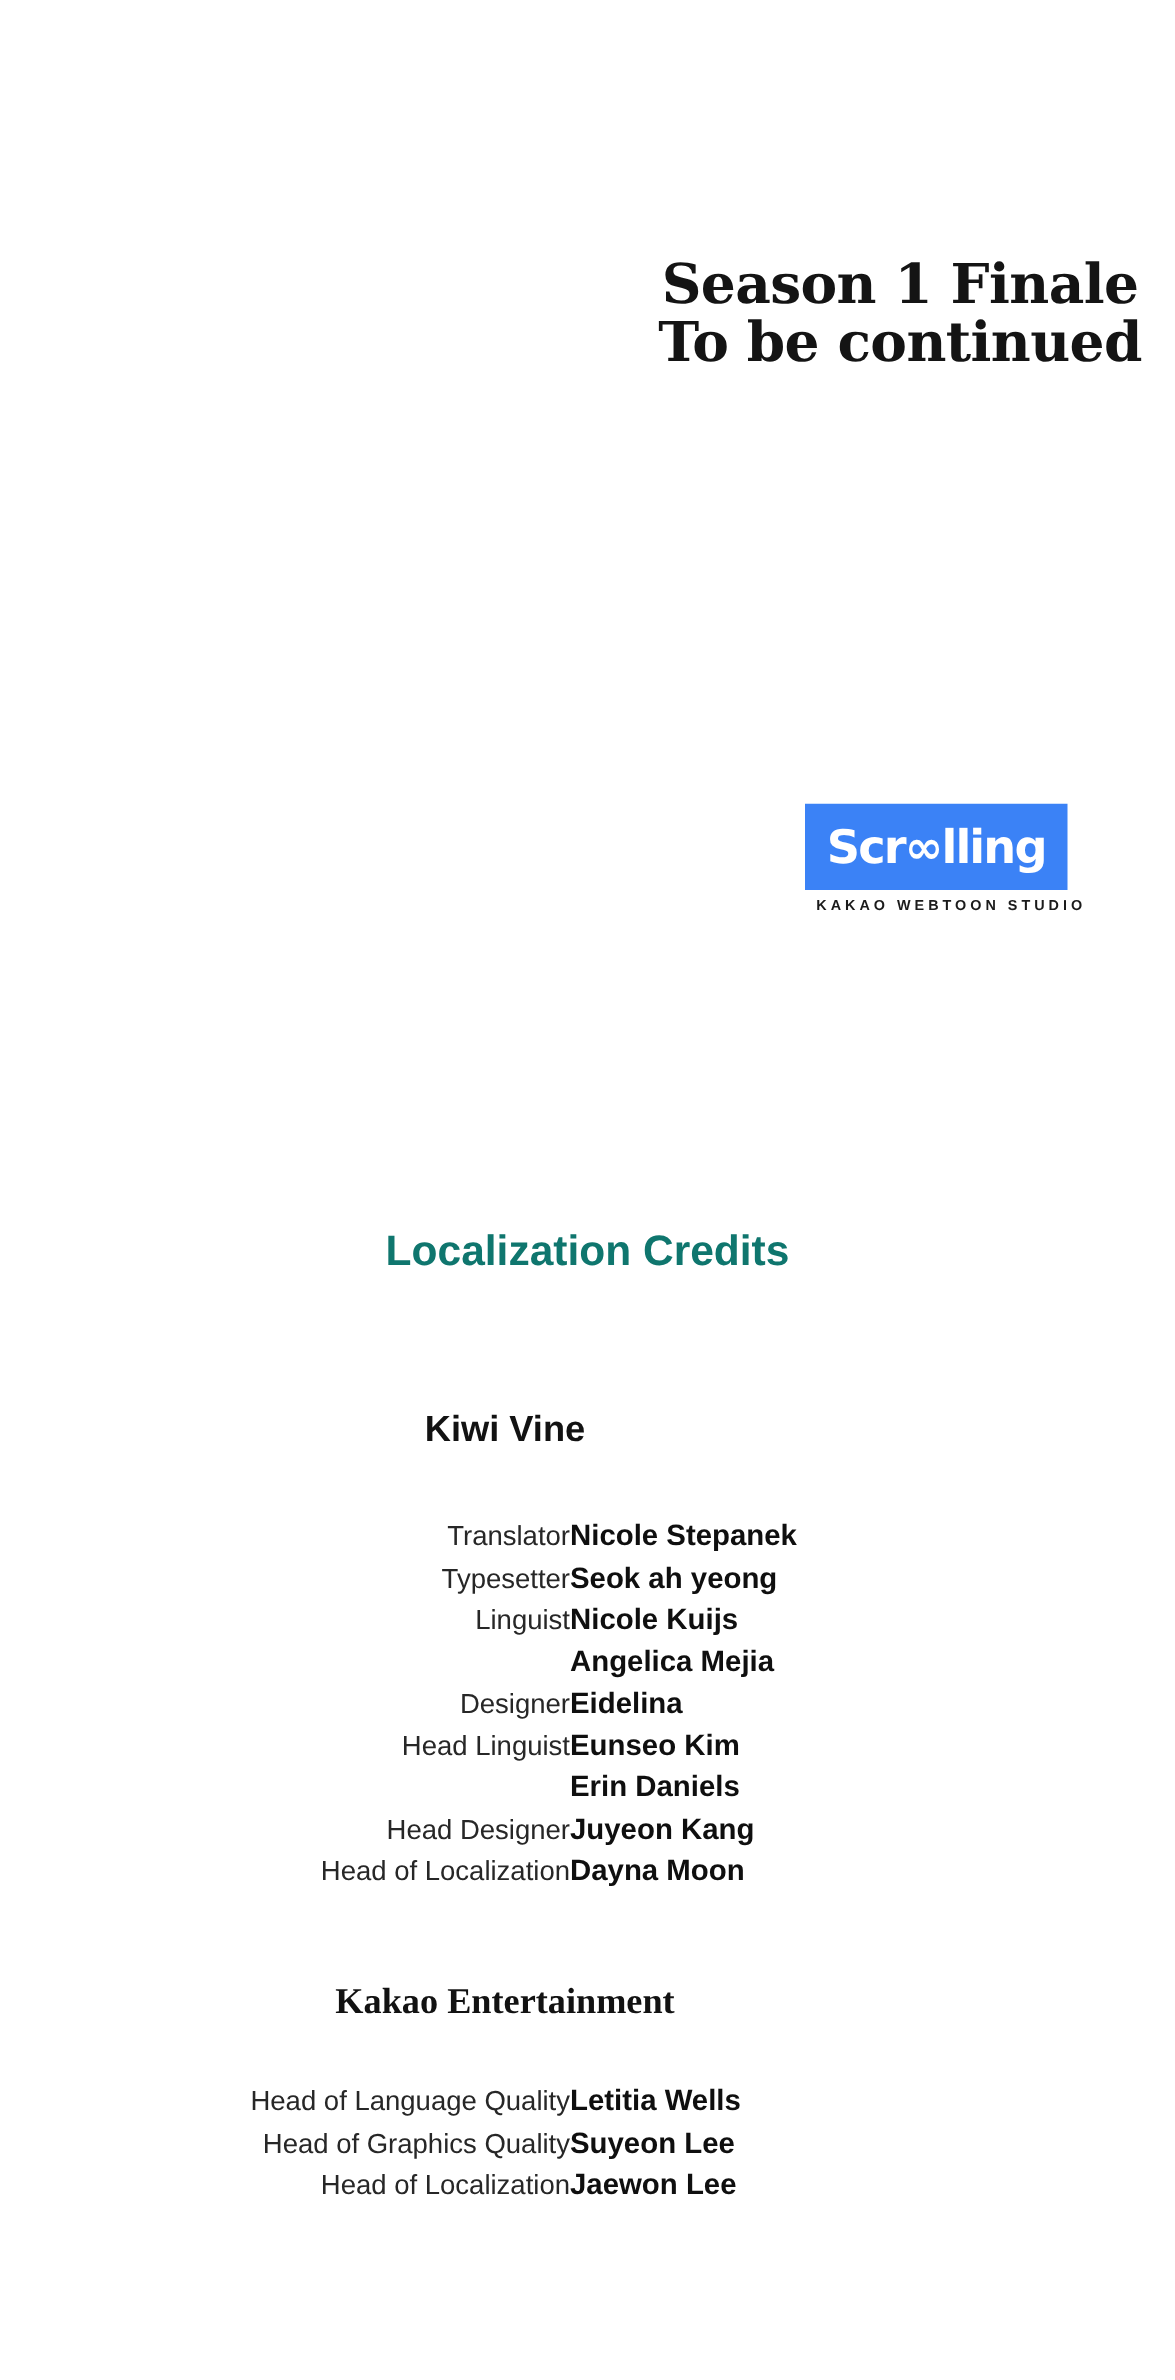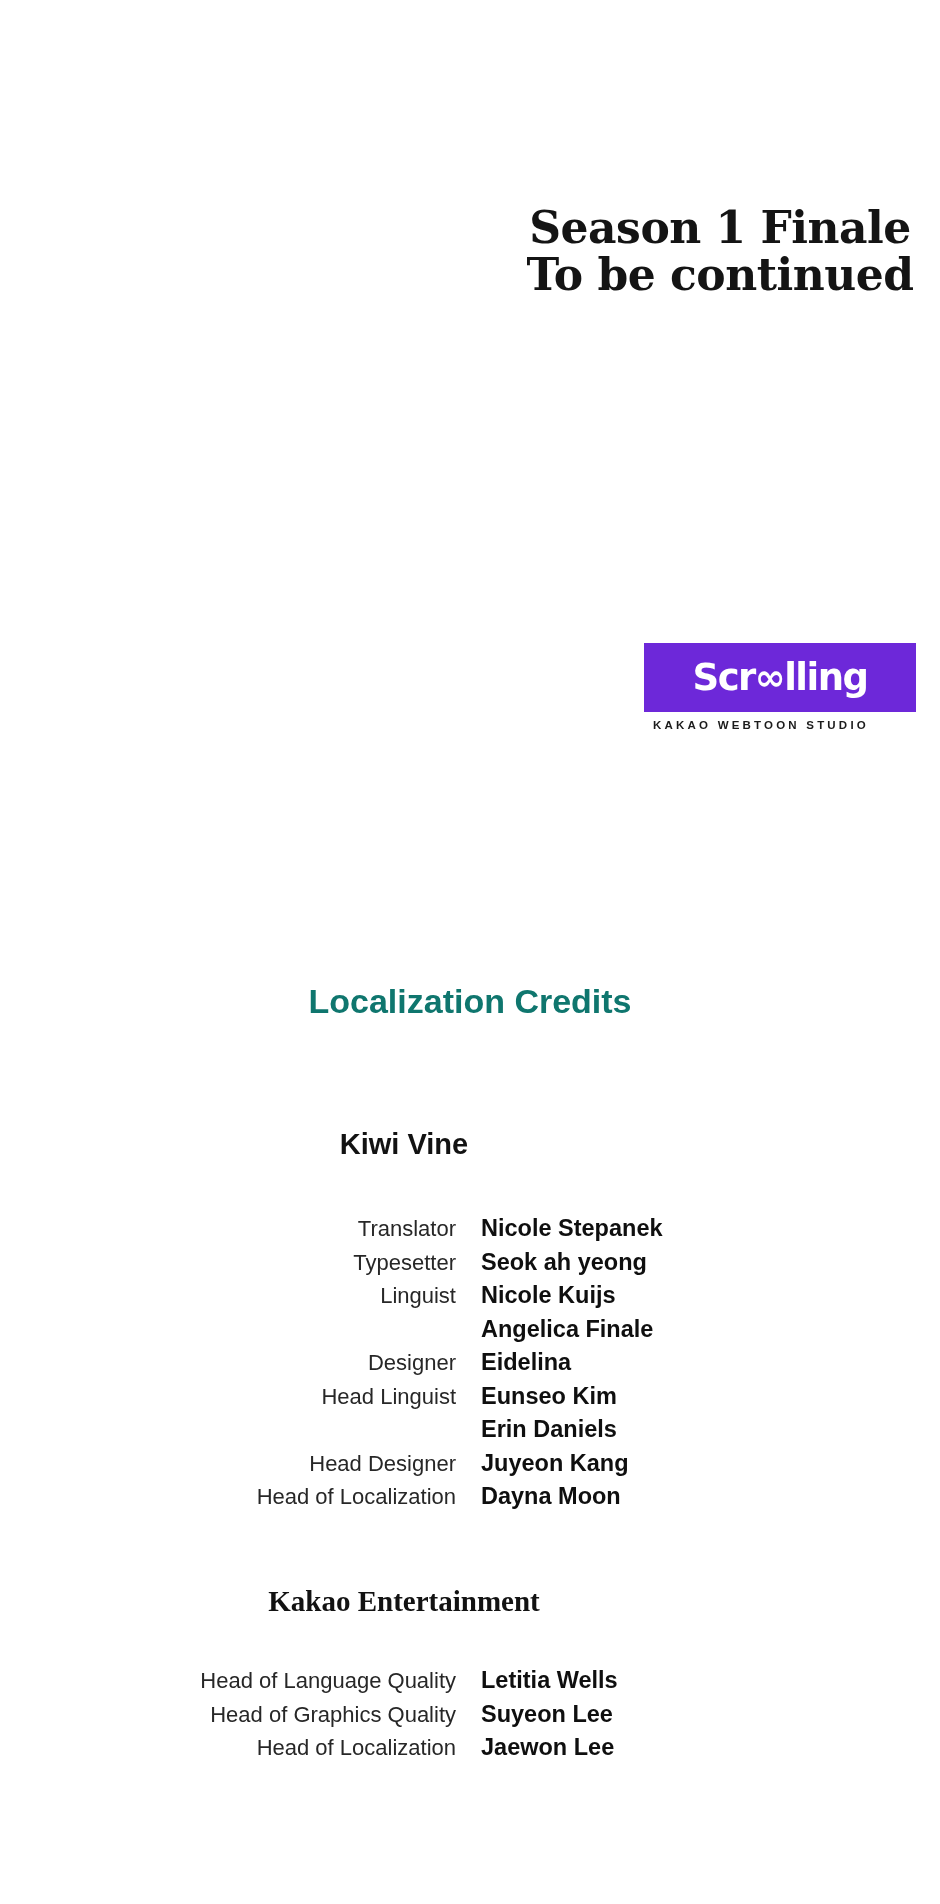--- a/index.html
+++ b/index.html
@@ -34,23 +34,23 @@
 
   
   .logo-wrap {
     position: absolute;
     top: 643px;
     left: 644px;
     width: 234px;
     text-align: center;
   }
   .logo-box {
-    width: 272px;
+    width: 210px;
     height: 69px;
-    background: #6d28d9;
+    background: #3b82f6;
     display: flex;
     align-items: center;
     justify-content: center;
   }
   .logo-wordmark {
     color: #ffffff;
     font-family: "DejaVu Sans", sans-serif;
     font-weight: bold;
     font-size: 37px;
     letter-spacing: -1.5px;
@@ -107,21 +107,20 @@
   .role {
     width: 456px;
     text-align: right;
     font-size: 22px;
     font-weight: normal;
     color: #272727;
     white-space: nowrap;
   }
   .name {
     flex: 1;
-    margin-left: 25px;
     text-align: left;
     font-size: 23.5px;
     font-weight: bold;
     color: #0f0f0f;
     white-space: nowrap;
   }
 </style>
 </head>
 <body>
 
@@ -151,21 +150,21 @@
     <div class="row">
       <div class="role">Typesetter</div>
       <div class="name">Seok ah yeong</div>
     </div>
     <div class="row">
       <div class="role">Linguist</div>
       <div class="name">Nicole Kuijs</div>
     </div>
     <div class="row">
       <div class="role"></div>
-      <div class="name">Angelica Finale</div>
+      <div class="name">Angelica Mejia</div>
     </div>
     <div class="row">
       <div class="role">Designer</div>
       <div class="name">Eidelina</div>
     </div>
     <div class="row">
       <div class="role">Head Linguist</div>
       <div class="name">Eunseo Kim</div>
     </div>
     <div class="row">

